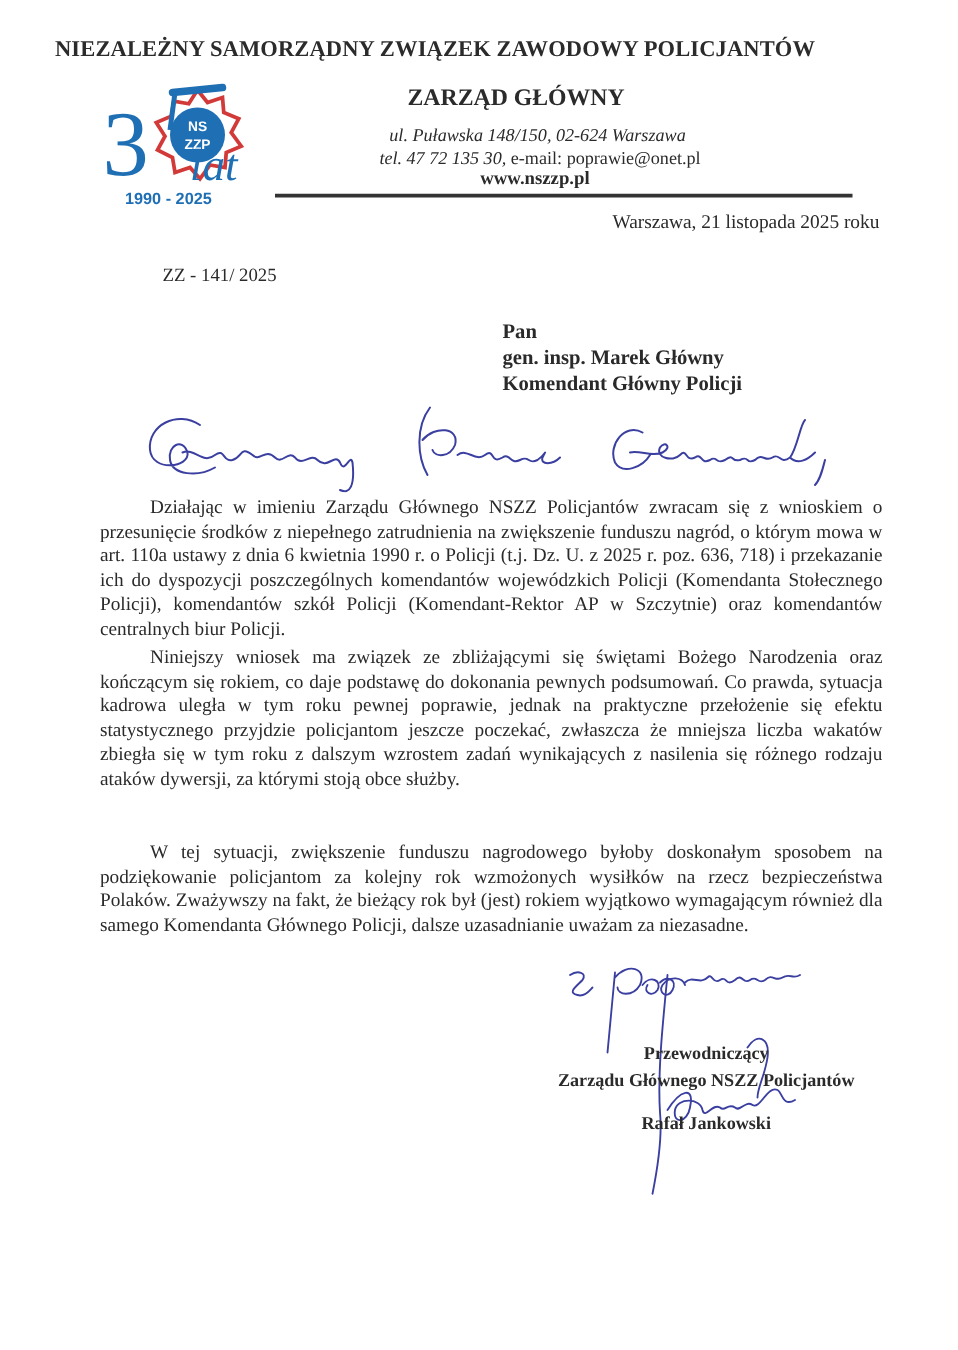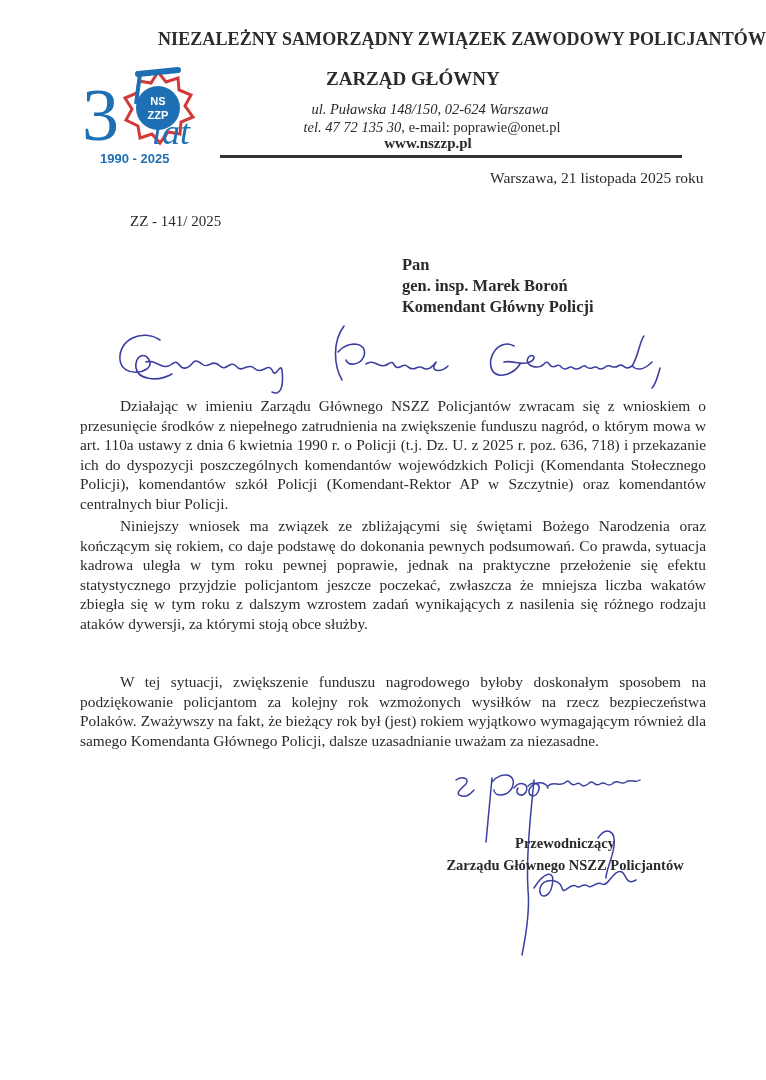--- a/index.html
+++ b/index.html
@@ -1,19 +1,19 @@
 <!DOCTYPE html>
 <html><head>
   <meta charset="utf-8">
   <style>
     html, body { margin: 0; padding: 0; background: #ffffff; }
     body { width: 766px; height: 1080px; position: relative; overflow: hidden;
       font-family: "Liberation Serif", serif; color: #2a2a2a; }
     .abs { position: absolute; }
-    .org-name { left: 0; top: 29px; width: 766px; text-align: right; padding-left: 44px; box-sizing: border-box;
+    .org-name { left: 0; top: 29px; width: 766px; text-align: left; padding-left: 44px; box-sizing: border-box;
       font-weight: bold; font-size: 18px; letter-spacing: 0.1px; color: #2b2b2b; }
     .board { left: 326px; top: 68px; font-weight: bold; font-size: 19px; color: #2b2b2b; }
     .addr { left: 300px; top: 100px; width: 260px; text-align: center; font-style: italic; font-size: 14.5px; line-height: 18px; }
     .contact { left: 272px; top: 118px; width: 320px; text-align: center; font-size: 14.5px; line-height: 18px; }
     .contact i { font-style: italic; margin-top: 20px; }
     .www { left: 300px; top: 135px; width: 256px; text-align: center; font-weight: bold; font-size: 15px; }
     .rule { left: 220px; top: 155px; width: 462px; height: 3px; background: #333; }
     .logo { left: 80px; top: 64px; width: 150px; height: 105px; }
     .date { left: 490px; top: 169px; font-size: 15.5px; }
     .ref { left: 91px; top: 213px; font-weight: normal; font-size: 15px; margin-left: 39px; }
@@ -58,21 +58,21 @@
   <span>e-mail: poprawie@onet.pl</span>
 </div>
 <div class="abs www">www.nszzp.pl</div>
 <div class="abs rule"></div>
 
 <div class="abs date">Warszawa, 21 listopada 2025 roku</div>
 <div class="abs ref">ZZ - 141/ 2025</div>
 
 <div class="abs addressee">
   <div>Pan</div>
-  <div>gen. insp. Marek Boroń</div>
+  <div>gen. insp. Marek Główny</div>
   <div>Komendant Główny Policji</div>
 </div>
 
 <svg class="abs greeting-sig" viewBox="0 0 600 72">
   <title>Szanowny Panie Generale,</title>
   <g fill="none" stroke="#3a3fa0" stroke-width="1.6" stroke-linecap="round">
     <path d="M48,18 C30,6 6,18 8,38 C10,56 40,52 38,40 C34,28 22,34 24,46 C26,58 46,60 60,52"></path>
     <path d="M34,40 C44,36 50,50 60,42 C68,36 66,48 74,46 C82,44 80,34 90,42 C96,48 100,36 108,44 C114,50 118,38 124,44 C130,52 136,40 142,46 C150,54 156,40 160,48 C164,58 168,40 170,48 C172,66 168,74 160,70"></path>
     <path d="M232,4 C220,20 222,44 230,58 M226,30 C236,18 256,20 252,34 C248,44 236,44 234,38"></path>
     <path d="M254,42 C262,36 268,48 276,42 C284,36 280,50 290,44 C296,40 296,50 304,46 C312,42 310,50 318,46 C324,42 326,36 322,44 C320,50 330,50 336,44"></path>
@@ -99,13 +99,14 @@
     <path d="M118,26 C124,20 130,28 136,22 C140,18 140,28 146,24 C152,20 150,30 158,24 C164,18 164,28 170,24 C176,20 176,28 182,24 C188,18 190,26 196,22 C202,18 204,24 210,20"></path>
     <path d="M104,20 C100,60 96,100 98,130 C100,150 96,175 92,195"></path>
     <path d="M168,78 C176,66 186,70 184,86 C182,100 176,110 176,118"></path>
     <path d="M104,128 C114,112 126,108 122,126 C120,138 108,140 110,128 C112,118 130,118 132,128 C134,136 140,122 146,126 C150,130 152,122 158,126 C162,130 166,120 172,124 C178,128 184,108 192,112 C196,114 196,126 206,120"></path>
   </g>
 </svg>
 
 <div class="abs signer">
   <div>Przewodniczący</div>
   <div>Zarządu Głównego NSZZ Policjantów</div>
+  <div class="name">Rafał Jankowski</div>
 </div>
 
 </body></html>

